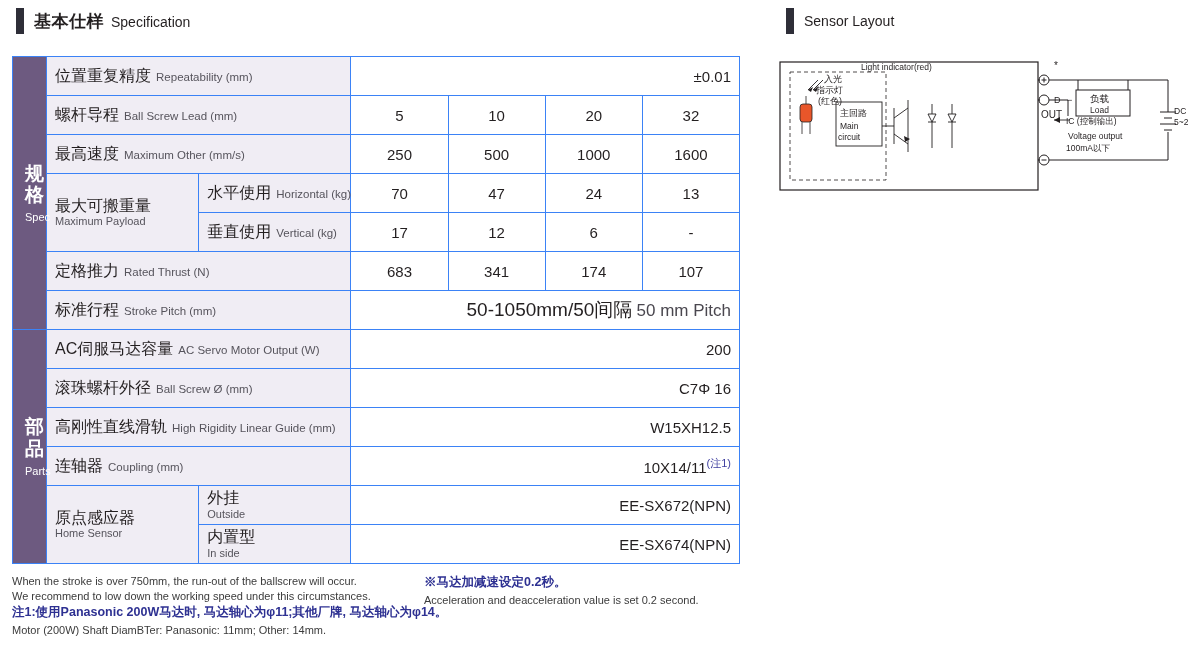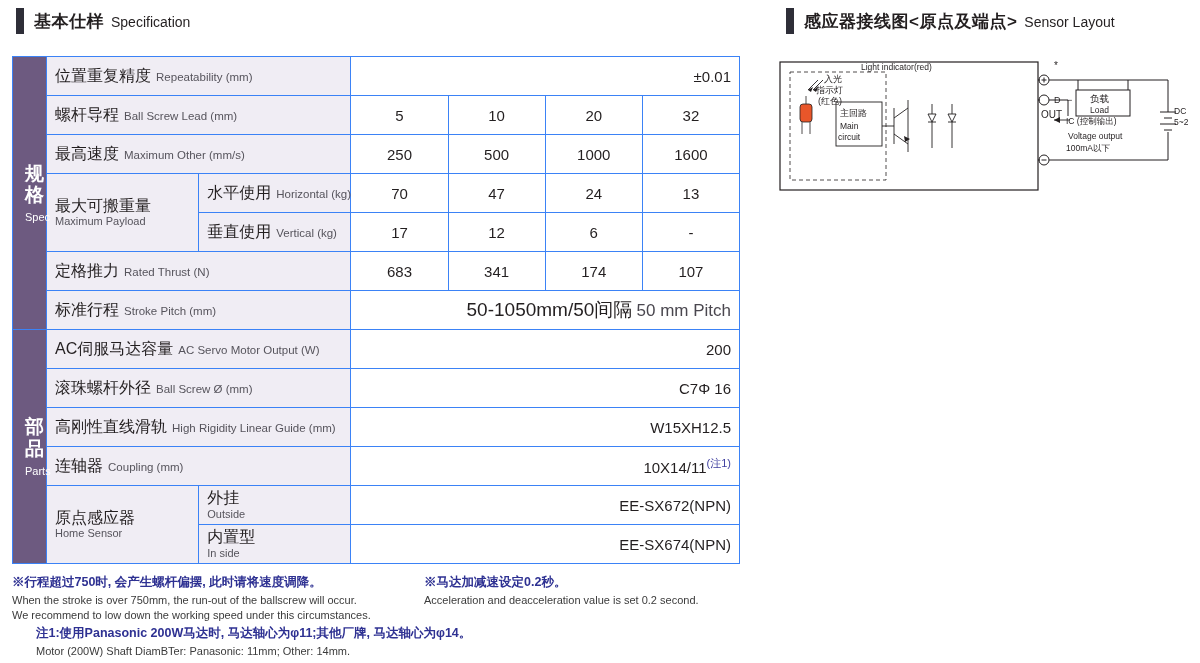--- a/index.html
+++ b/index.html
@@ -143,21 +143,21 @@
     display: block;
     margin-bottom: 2px;
   }
   .note .en {
     color: #3b3b3b;
     font-size: 11px;
     display: block;
   }
   #note1 { left: 12px; top: 574px; width: 400px; }
   #note2 { left: 424px; top: 574px; width: 340px; }
-  #note3 { left: 12px; top: 625px; width: 560px; margin-left: 24px; }
+  #note3 { left: 12px; top: 604px; width: 560px; }
 
   
   #sensor-box {
     position: absolute;
     left: 778px;
     top: 56px;
     width: 410px;
     height: 140px;
   }
   #sensor-svg { display: block; }
@@ -169,21 +169,20 @@
   <div class="bar"></div>
   <div class="titlewrap">
     <span class="cn">基本仕样</span>
     <span class="en">Specification</span>
   </div>
 </div>
 
 <div class="sec-header" id="sensor-header">
   <div class="bar"></div>
   <div class="titlewrap">
-    <span class="cn">感应器接线图&lt;原点及端点&gt;</span>
     <span class="en">Sensor Layout</span>
   </div>
 </div>
 
 <table id="spec-table">
   <colgroup>
     <col style="width:34px">
     <col style="width:152px">
     <col style="width:152px">
     <col style="width:97px">
@@ -359,21 +358,20 @@
           <span class="cn">内置型</span>
           <span class="en">In side</span>
         </span>
       </td>
       <td class="merge" colspan="4">EE-SX674(NPN)</td>
     </tr>
   </tbody>
 </table>
 
 <div class="note" id="note1">
-  <span class="cn">※行程超过750时, 会产生螺杆偏摆, 此时请将速度调降。</span>
   <span class="en">When the stroke is over 750mm, the run-out of the ballscrew will occur.</span>
   <span class="en">We recommend to low down the working speed under this circumstances.</span>
 </div>
 
 <div class="note" id="note2">
   <span class="cn">※马达加减速设定0.2秒。</span>
   <span class="en">Acceleration and deacceleration value is set 0.2 second.</span>
 </div>
 
 <div class="note" id="note3">

